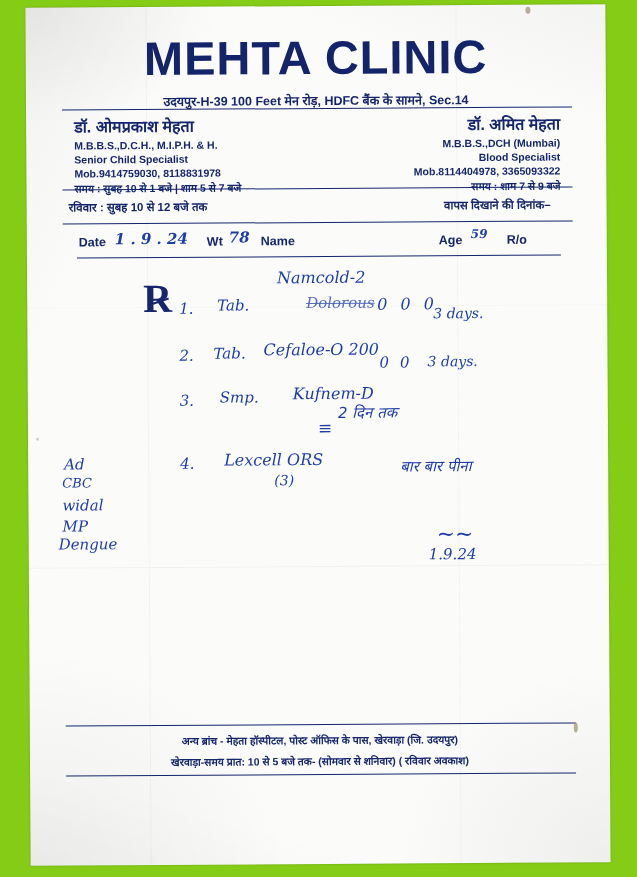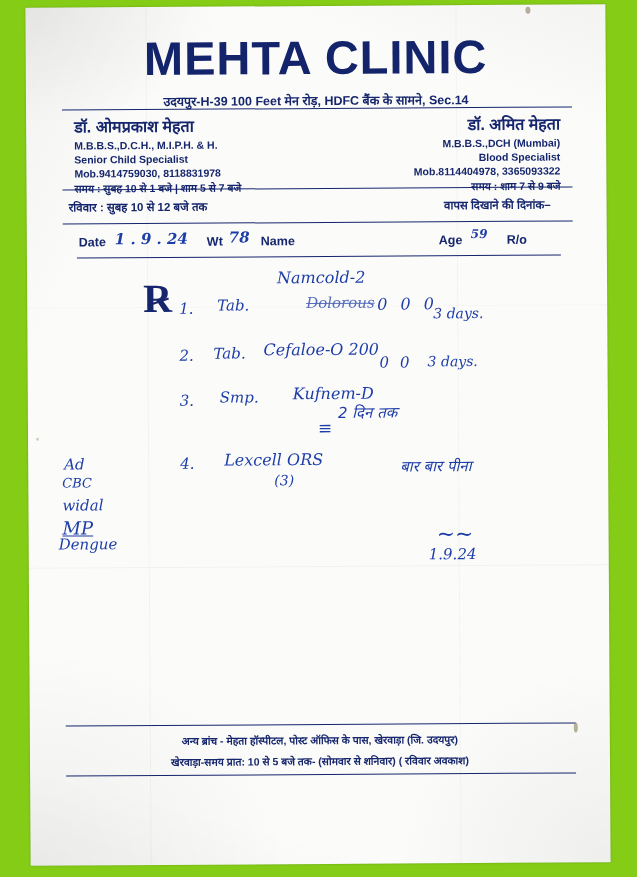--- a/index.html
+++ b/index.html
@@ -264,21 +264,21 @@
     <span class="hw hw-item" style="left:290px; top:412px; font-size:17px;">≡</span>
 
     <span class="hw hw-item" style="left:152px; top:448px; font-size:15px;">4.</span>
     <span class="hw hw-item" style="left:196px; top:444px; font-size:16px;">Lexcell ORS</span>
     <span class="hw hw-item" style="left:246px; top:466px; font-size:14px;">(3)</span>
     <span class="hw2 hw-item" style="left:372px; top:450px; font-size:15px;">बार बार पीना</span>
 
     <span class="hw hw-item" style="left:36px; top:448px; font-size:15px;">Ad</span>
     <span class="hw hw-item" style="left:34px; top:468px; font-size:13px;">CBC</span>
     <span class="hw hw-item" style="left:34px; top:489px; font-size:15px;">widal</span>
-    <span class="hw hw-item" style="left:34px; top:510px; font-size:18px;text-decoration:underline;">MP</span>
+    <span class="hw hw-item" style="left:34px; top:510px; font-size:15px;">MP</span>
     <span class="hw hw-item" style="left:30px; top:528px; font-size:15px;">Dengue</span>
 
     <span class="hw hw-item" style="left:408px; top:516px; font-size:22px;">~~</span>
     <span class="hw hw-item" style="left:400px; top:540px; font-size:15px;">1.9.24</span>
 
     <div class="rule" id="rule-footer-top"></div>
     <div id="footer-line-1">अन्य ब्रांच - मेहता हॉस्पीटल, पोस्ट ऑफिस के पास, खेरवाड़ा (जि. उदयपुर)</div>
     <div id="footer-line-2">खेरवाड़ा-समय प्रात: 10 से 5 बजे तक- (सोमवार से शनिवार)  ( रविवार अवकाश)</div>
     <div class="rule" id="rule-footer-bottom"></div>
 

